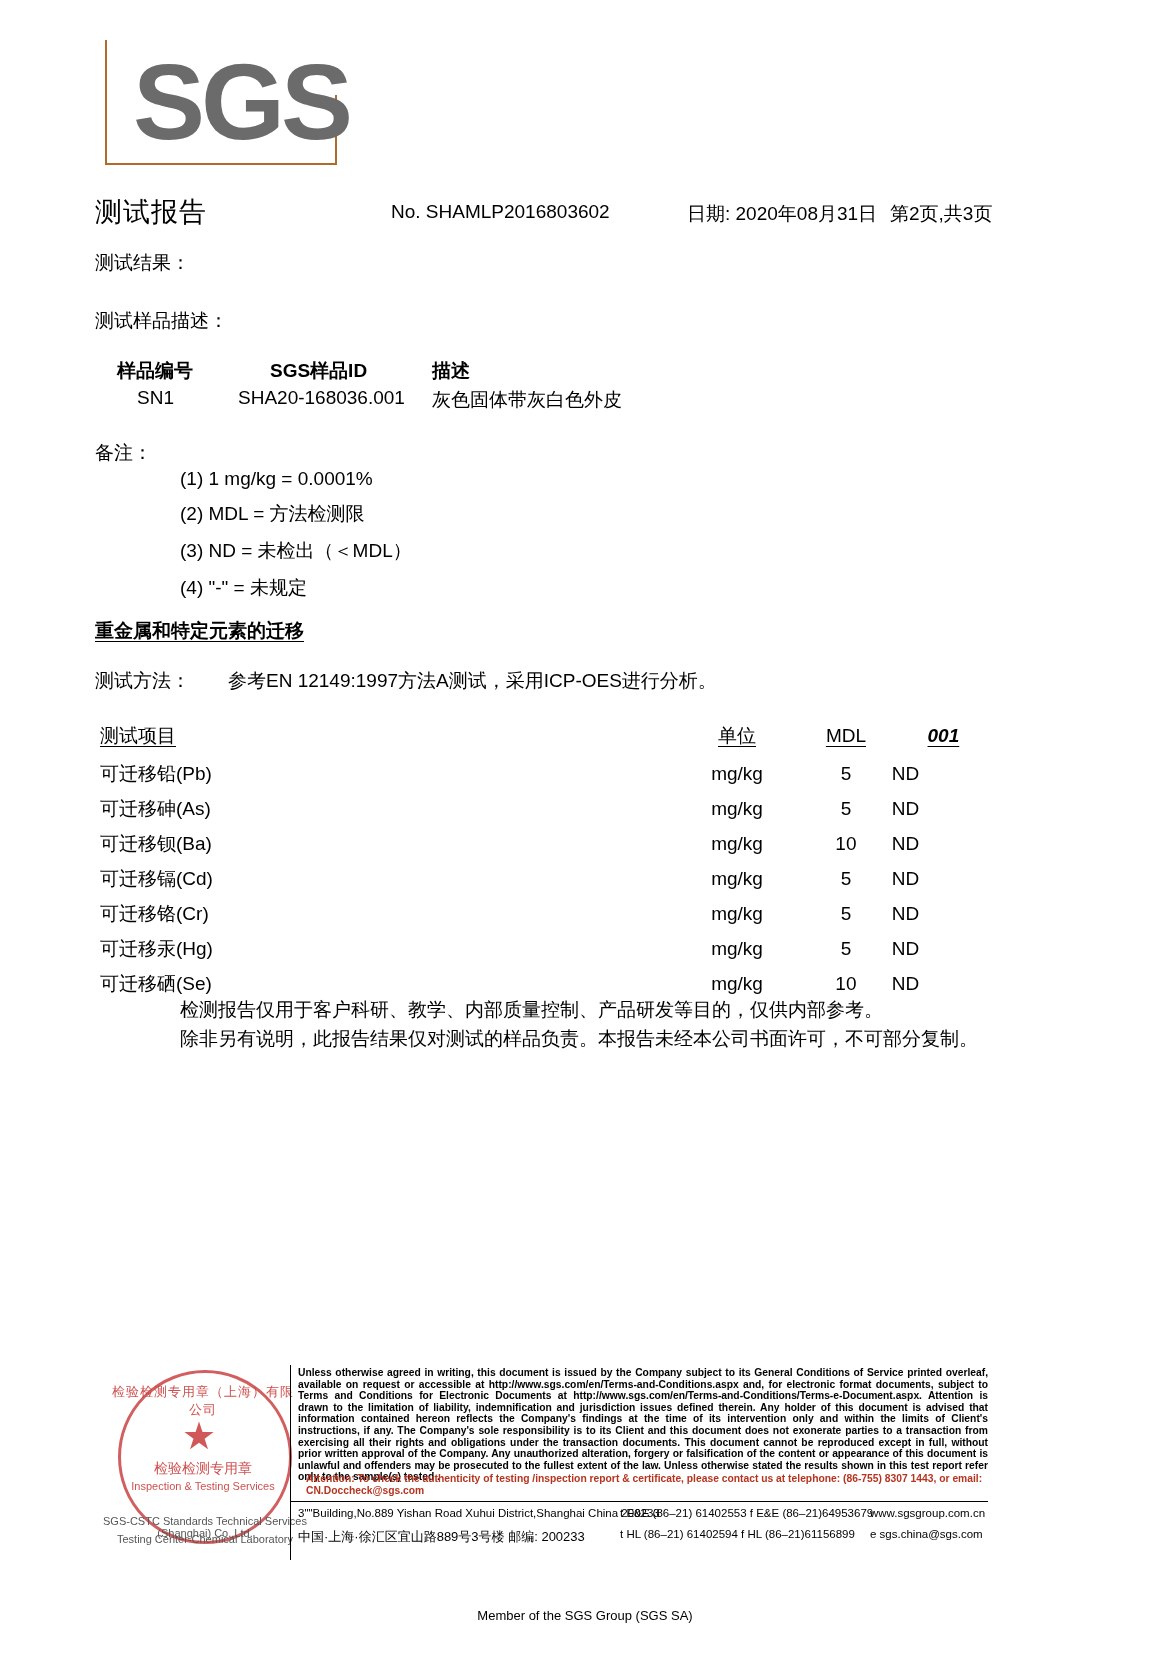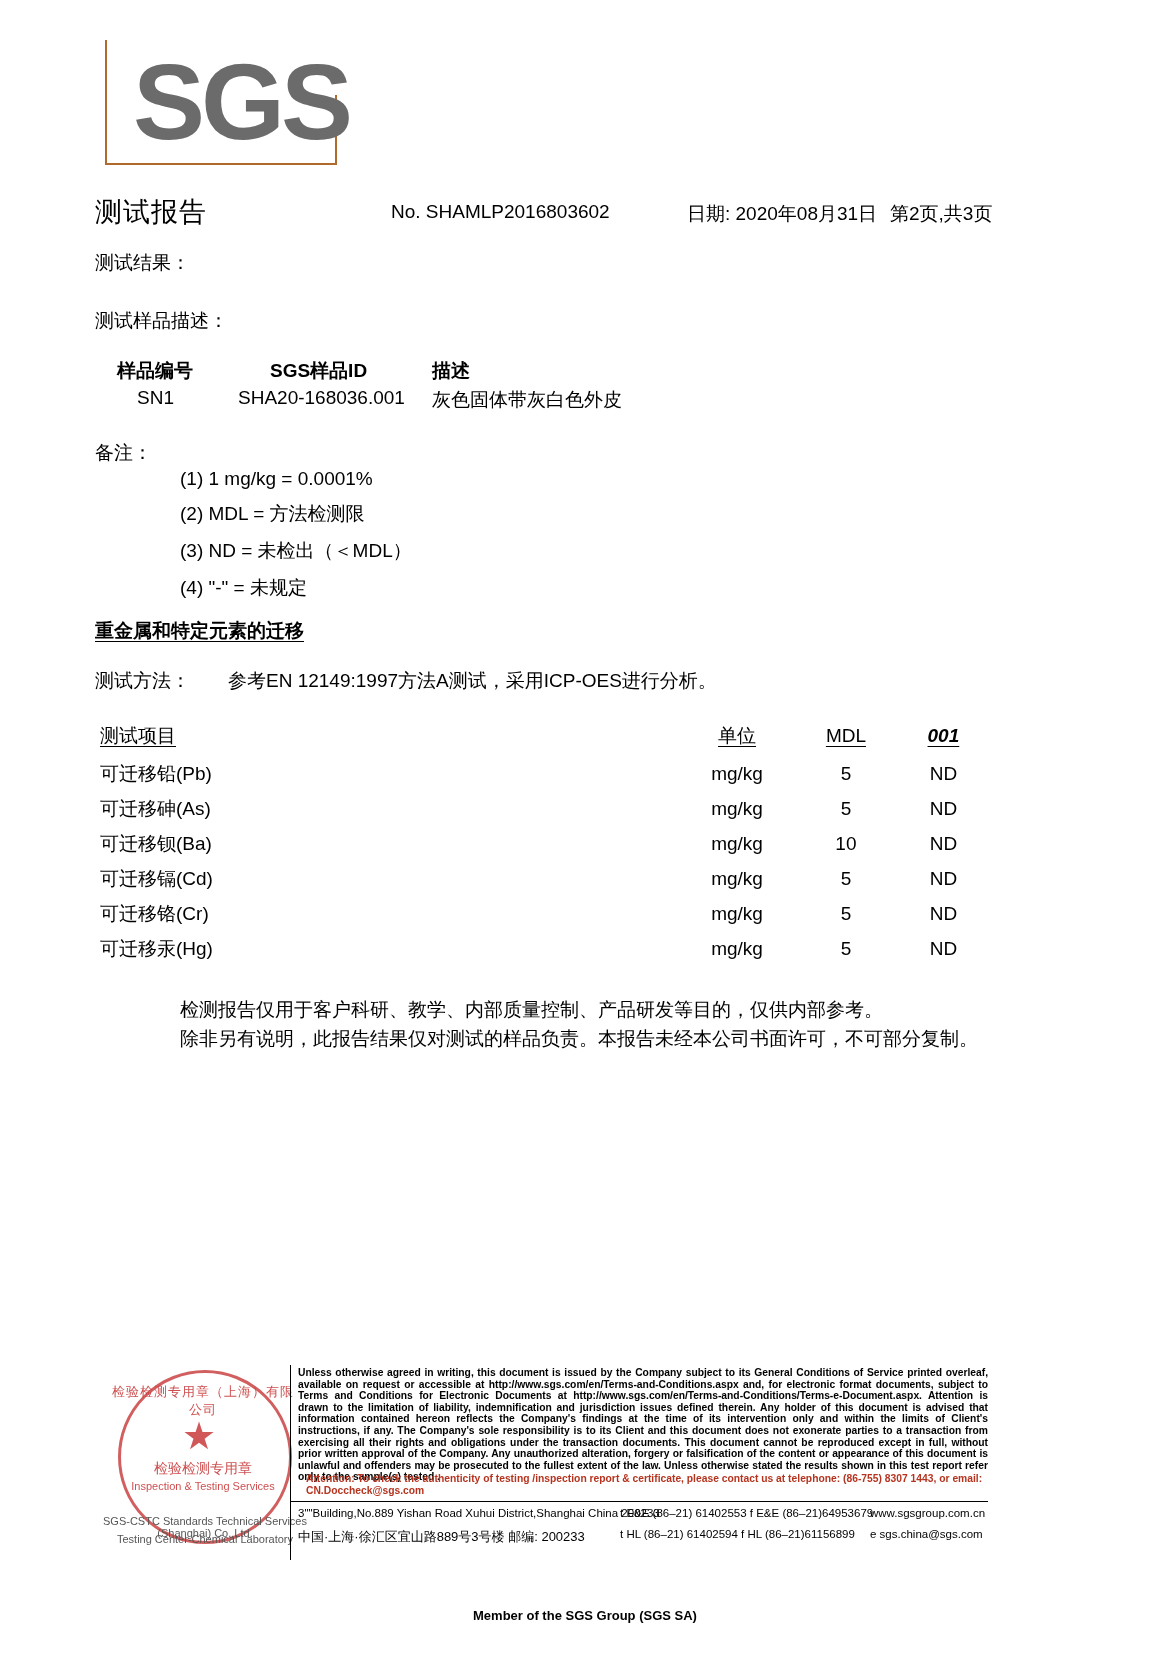--- a/index.html
+++ b/index.html
@@ -193,21 +193,21 @@
   .res-table th.c-val {
     font-style: italic;
     font-weight: bold;
   }
   .res-table td {
     padding: 4.5px 0;
   }
   .res-table td.c-item { width: 500px; padding-left: 5px;}
   .res-table td.c-unit { width: 110px; text-align: center; }
   .res-table td.c-mdl  { width: 80px;  text-align: center; }
-  .res-table td.c-val  { width: 90px;  text-align: center; }
+  .res-table td.c-val  { width: 90px;  }
   .res-table th.c-item { padding-left: 5px; }
 
   .closing {
     position: absolute;
     left: 180px;
     top: 995px;
     font-size: 19px;
     line-height: 29px;
   }
 
@@ -370,21 +370,21 @@
     top: 163px;
     font-size: 11.5px;
   }
   .foot-member {
     position: absolute;
     left: 0;
     top: 1608px;
     width: 1170px;
     text-align: center;
     font-size: 13px;
-    font-weight: bold;
+    font-weight: normal;
   }
 </style>
 </head>
 <body>
 
 <div class="page">
 
   <div class="logo-wrap">
     <div class="logo-rule-v"></div>
     <div class="logo-rule-h"></div>
@@ -459,20 +459,26 @@
       <tr>
         <td class="c-item">可迁移铬(Cr)</td>
         <td class="c-unit">mg/kg</td>
         <td class="c-mdl">5</td>
         <td class="c-val">ND</td>
       </tr>
       <tr>
         <td class="c-item">可迁移汞(Hg)</td>
         <td class="c-unit">mg/kg</td>
         <td class="c-mdl">5</td>
+        <td class="c-val">ND</td>
+      </tr>
+      <tr>
+        <td class="c-item">可迁移硒(Se)</td>
+        <td class="c-unit">mg/kg</td>
+        <td class="c-mdl">10</td>
         <td class="c-val">ND</td>
       </tr>
     </tbody>
   </table>
 
   <div class="closing">
     <div>检测报告仅用于客户科研、教学、内部质量控制、产品研发等目的，仅供内部参考。</div>
     <div>除非另有说明，此报告结果仅对测试的样品负责。本报告未经本公司书面许可，不可部分复制。</div>
   </div>
 

